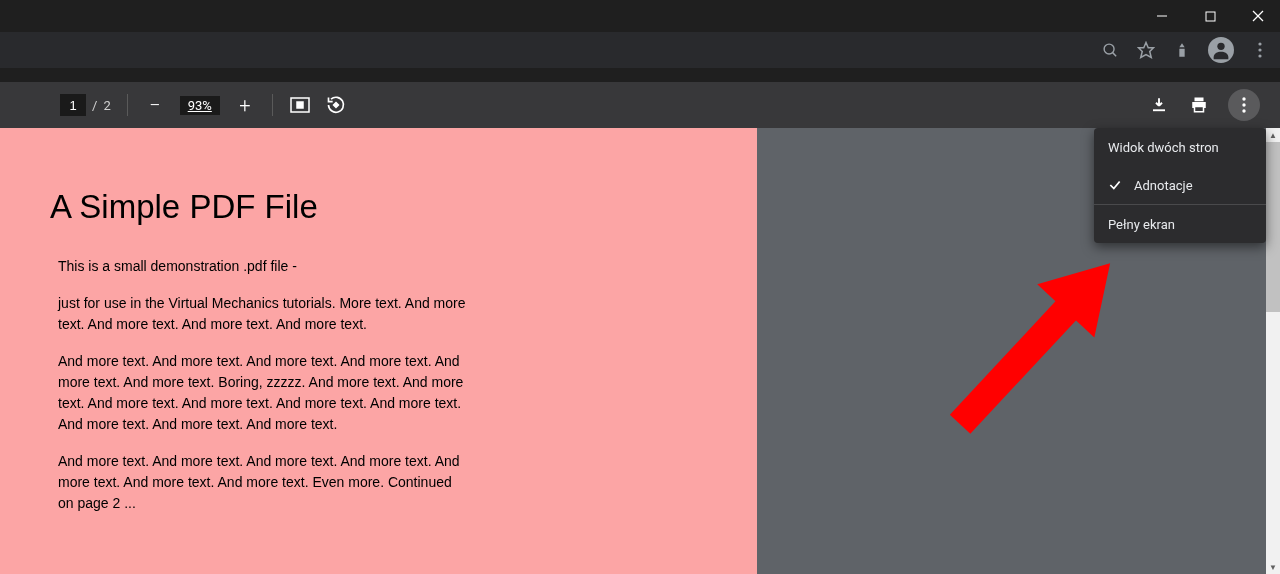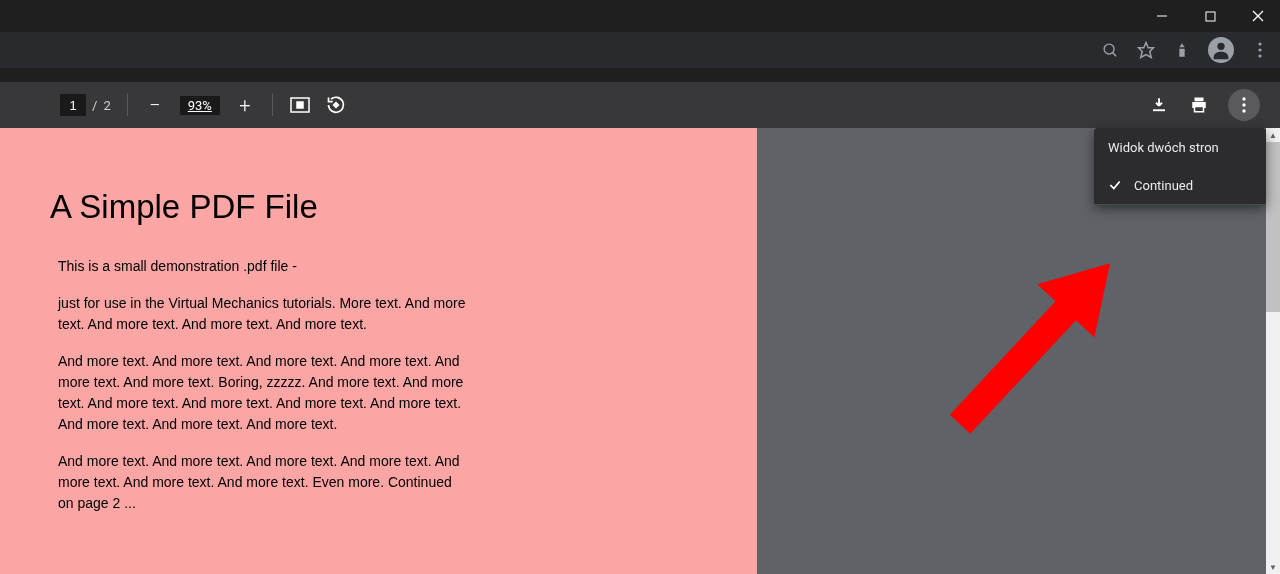--- a/index.html
+++ b/index.html
@@ -338,23 +338,26 @@
   <div class="dropdown">
     <div class="dd-item indent">
       <span>Widok dwóch stron</span>
     </div>
     <div class="dd-item">
       <span class="dd-check">
         <svg width="14" height="14" viewBox="0 0 24 24" fill="none" stroke="#fff" stroke-width="3">
             <polyline points="4,12 10,18 20,6"></polyline>
           </svg>
       </span>
-      <span>Continued</span>
+      <span>Adnotacje</span>
     </div>
     <div class="dd-sep"></div>
+    <div class="dd-item indent">
+      <span>Pełny ekran</span>
+    </div>
   </div>
 
   <div class="arrow-overlay">
     <svg width="270" height="250" viewBox="0 0 270 250">
       <g transform="rotate(-47 135 125)">
         <rect x="45" y="113" width="160" height="28" fill="#ff0000"></rect>
         <polygon points="200,88 265,127 200,166" fill="#ff0000"></polygon>
       </g>
     </svg>
   </div>

